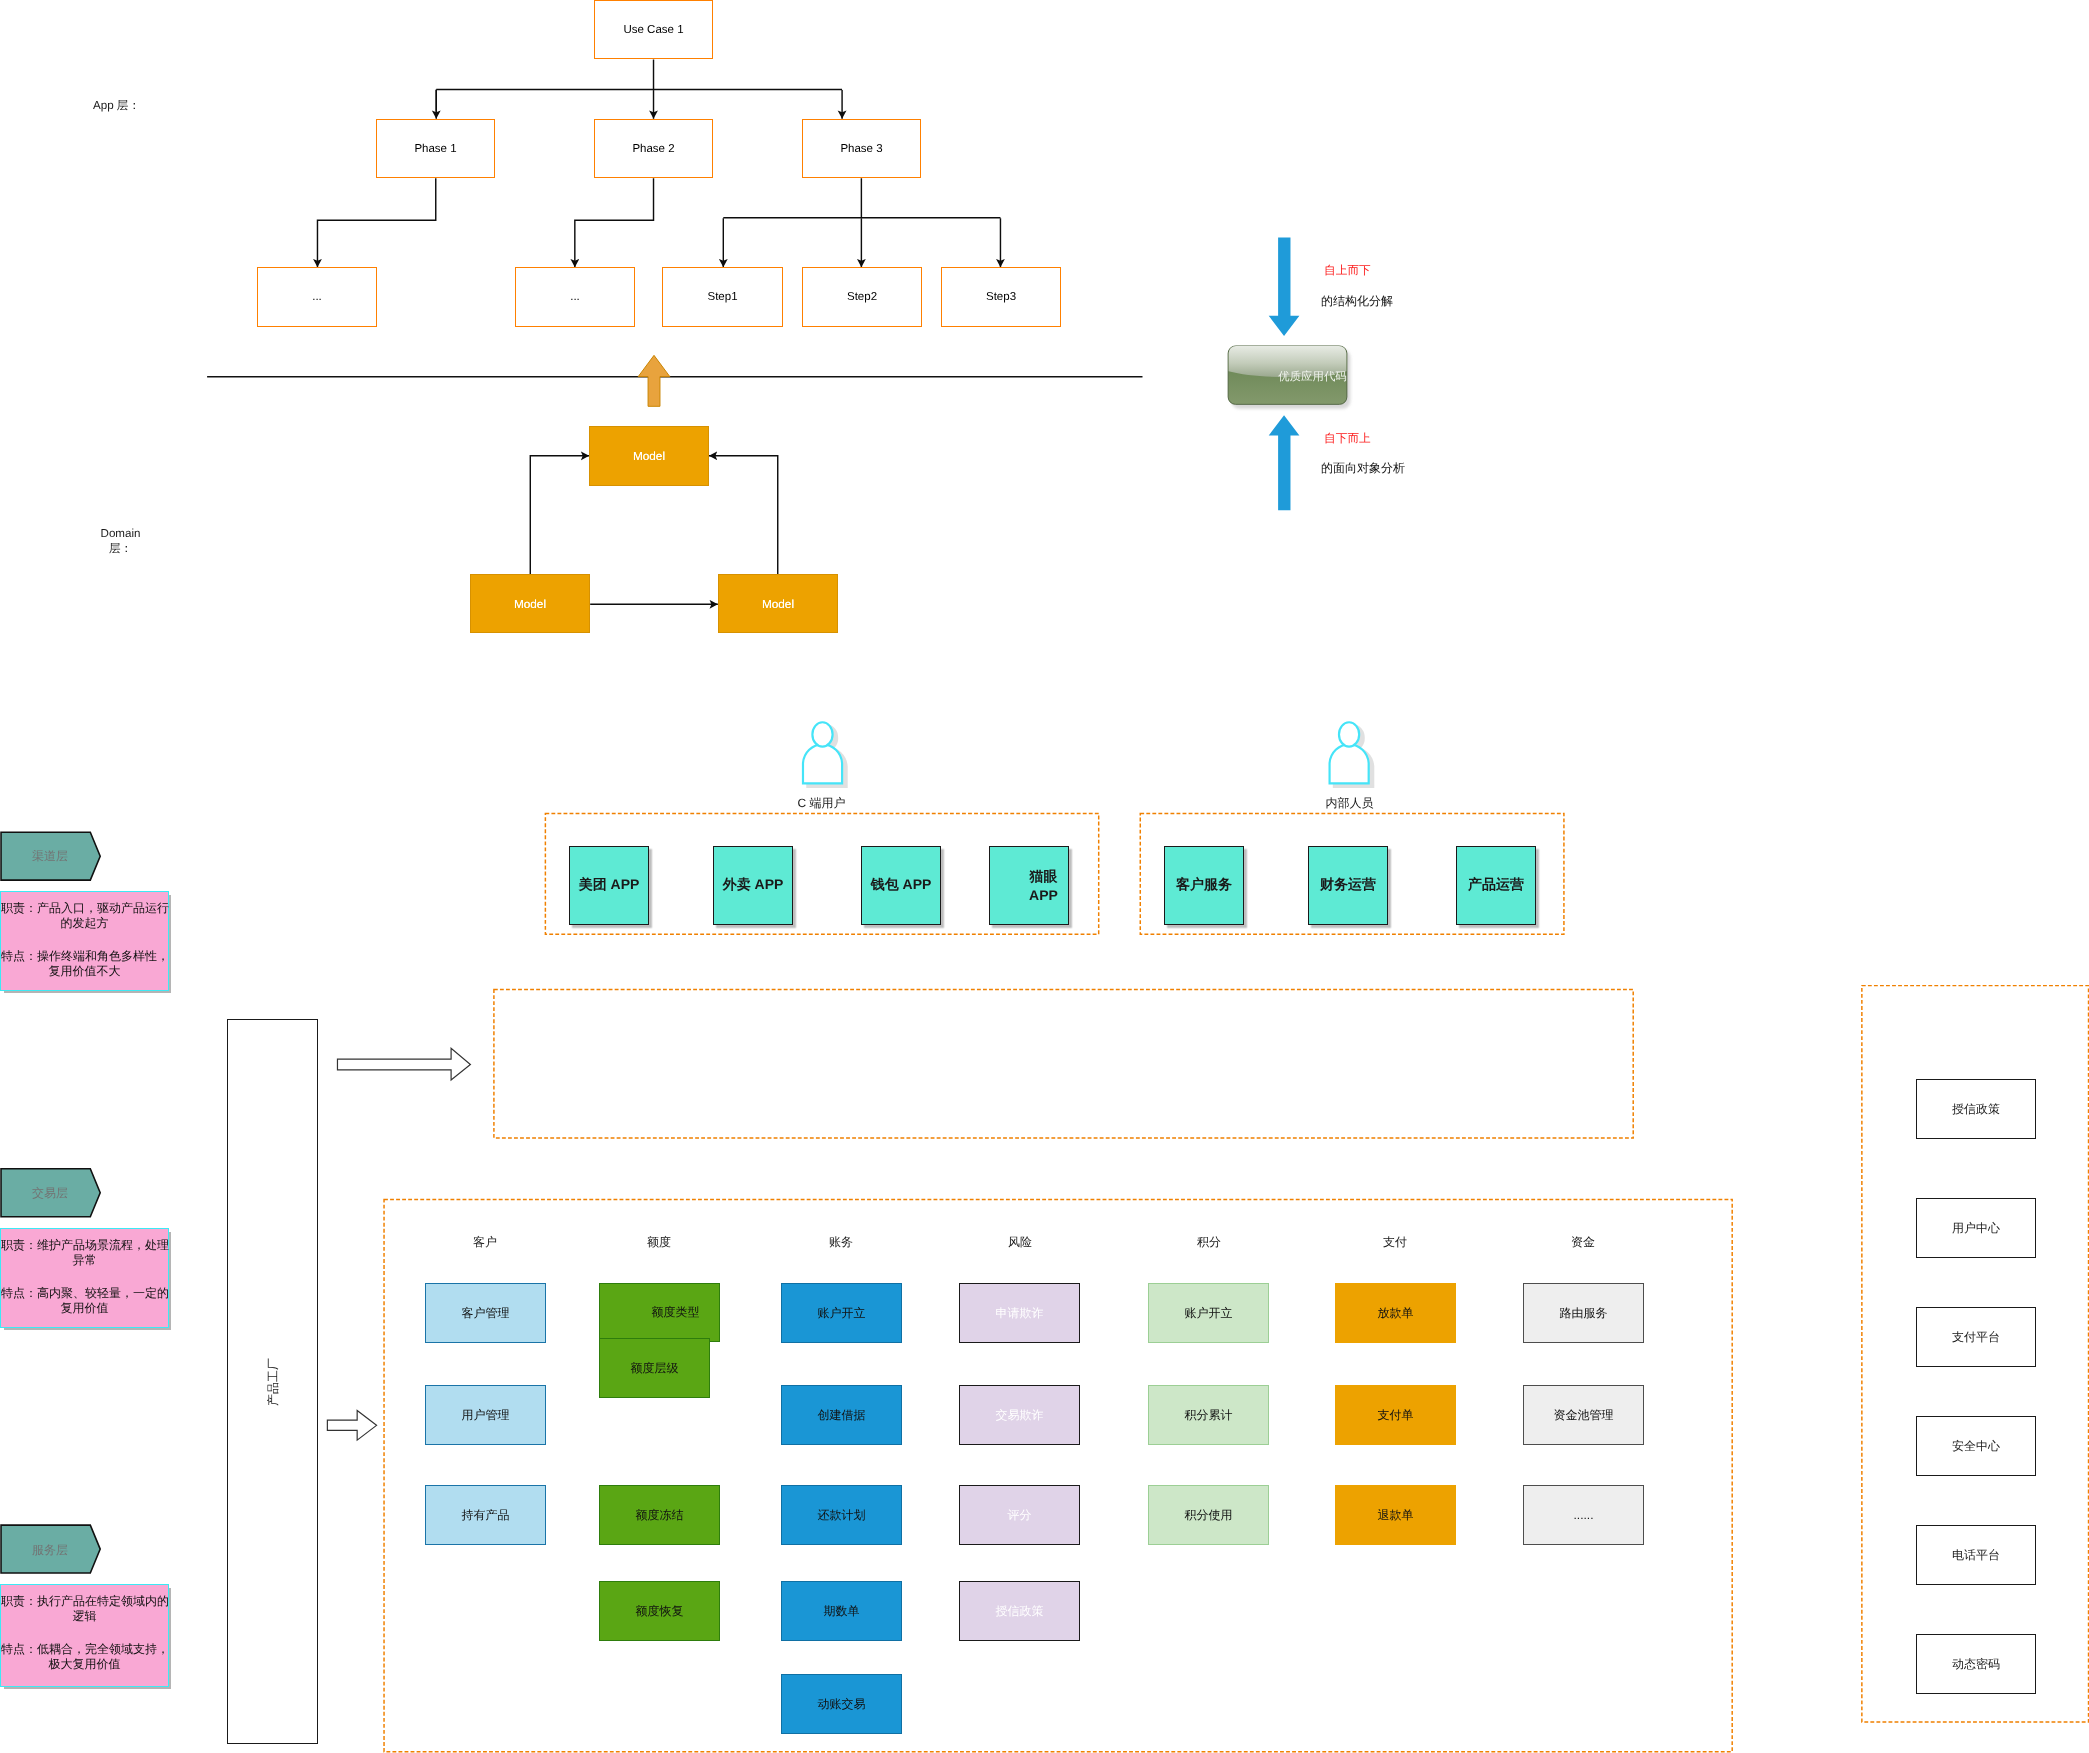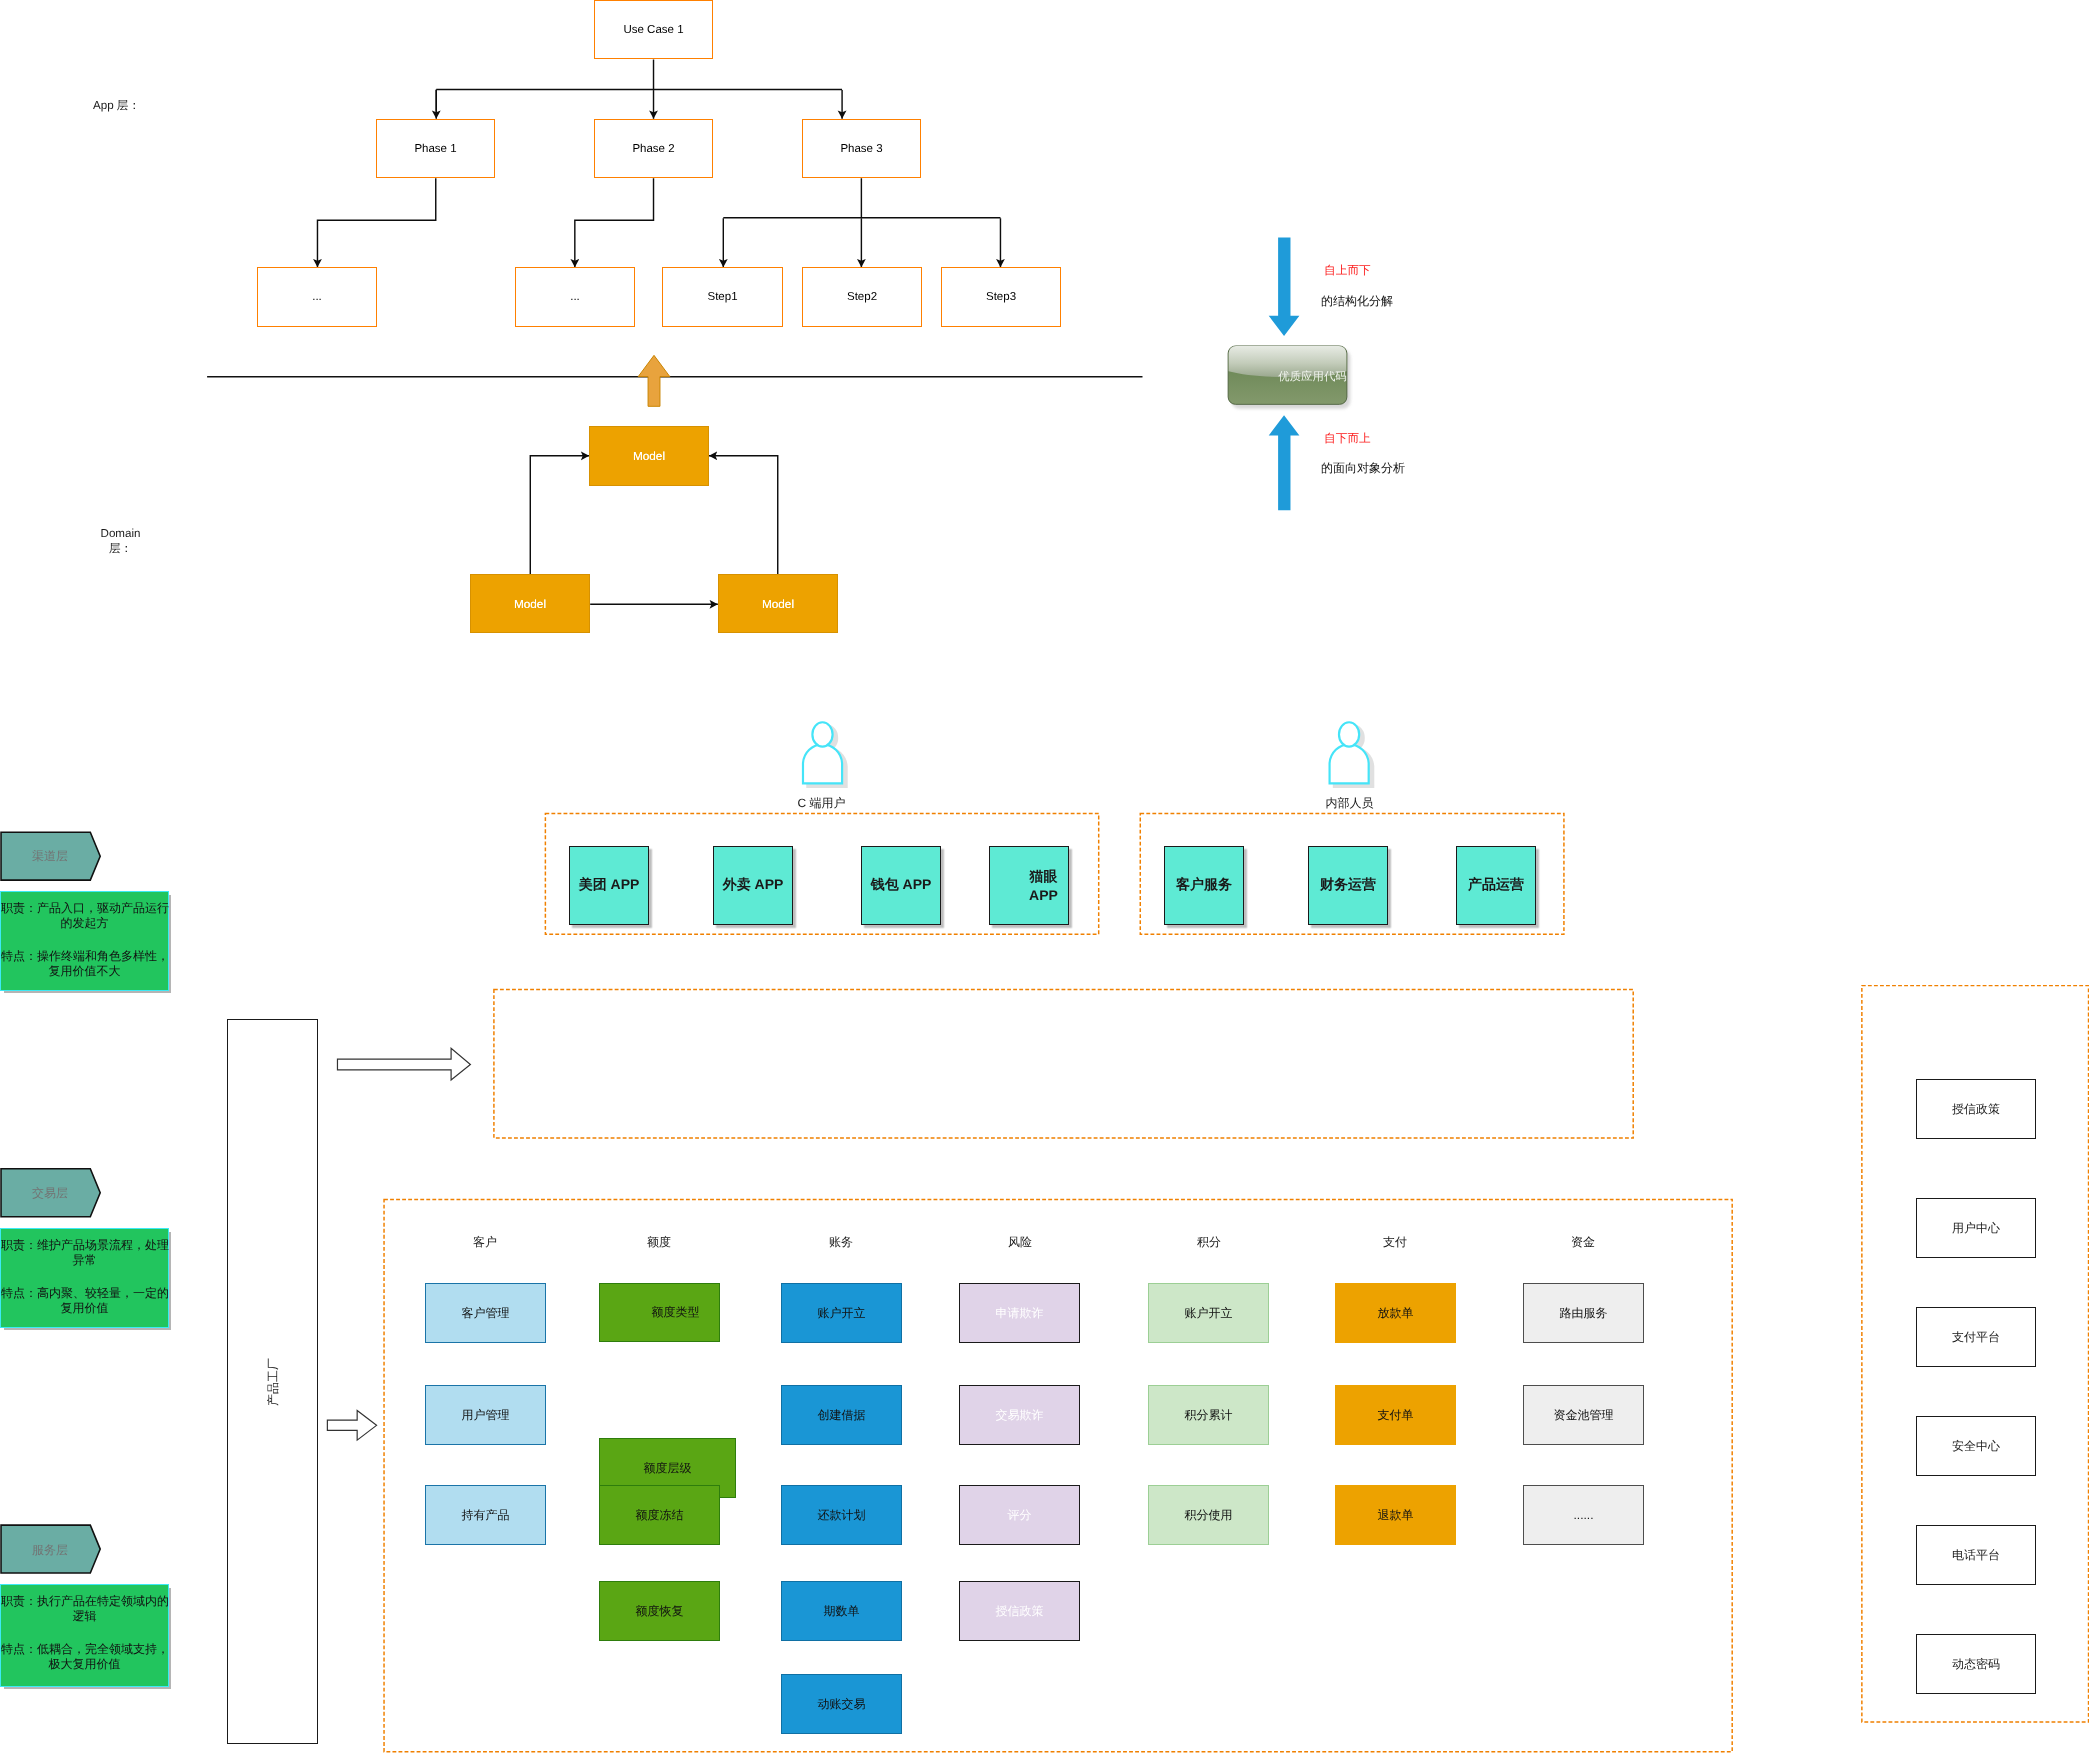--- a/index.html
+++ b/index.html
@@ -23,21 +23,21 @@
   .redtxt{color:#fc1b1b;font-size:11.7px;line-height:14px;}
   .blktxt{color:#111;font-size:12px;line-height:14px;}
 
   
   .actlbl{font-size:12px;color:#1a1a1a;}
   .appbox{border:1.4px solid #1a1a1a;background:#5eead4;font-size:14px;color:#1a1a1a;
           box-shadow:3px 3px 1.5px rgba(0,0,0,.25);font-weight:bold;}
 
   
   .chevlbl{font-size:12px;color:#737373;font-family:Liberation Mono, monospace;}
-  .notecard{background:#22c55e;border:1.4px solid #3ceaf5;color:#111;
+  .notecard{background:#f9a8d4;border:1.4px solid #3ceaf5;color:#111;
             box-shadow:3px 3px 0 -1px #b5b5b5;}
   .noteline{position:absolute;left:0;width:100%;text-align:center;
             font-size:12px;line-height:15px;height:15px;white-space:nowrap;}
 
   
   .plainbox{border:1.3px solid #1a1a1a;background:#fff;font-size:12px;color:#1a1a1a;}
   .vertlbl{position:absolute;left:50%;top:50%;transform:translate(-50%,-50%) rotate(-90deg);
            white-space:nowrap;font-size:12px;}
 
   
@@ -208,21 +208,21 @@
   </div>
 
 
   <div id="domain-grid">
       <div class="abs colhdr ctr" style="left: 405px; top: 1234px; width: 160px; height: 17px;">客户</div>
       <div class="abs cell ctr c-lightblue" style="left: 425px; top: 1283px; width: 121px; height: 60px;">客户管理</div>
       <div class="abs cell ctr c-lightblue" style="left: 425px; top: 1385px; width: 121px; height: 60px;">用户管理</div>
       <div class="abs cell ctr c-lightblue" style="left: 425px; top: 1485px; width: 121px; height: 60px;">持有产品</div>
       <div class="abs colhdr ctr" style="left: 579px; top: 1234px; width: 160px; height: 17px;">额度</div>
       <div class="abs cell ctr c-green" style="left: 599px; top: 1283px; width: 121px; height: 59px; padding-left: 32px;">额度类型</div>
-      <div class="abs cell ctr c-green" style="left: 599px; top: 1438px; width: 137px; height: 60px;">额度层级</div>
+      <div class="abs cell ctr c-green" style="left: 599px; top: 1338px; width: 111px; height: 60px;">额度层级</div>
       <div class="abs cell ctr c-green" style="left: 599px; top: 1485px; width: 121px; height: 60px;">额度冻结</div>
       <div class="abs cell ctr c-green" style="left: 599px; top: 1581px; width: 121px; height: 60px;">额度恢复</div>
       <div class="abs colhdr ctr" style="left: 761px; top: 1234px; width: 160px; height: 17px;">账务</div>
       <div class="abs cell ctr c-blue" style="left: 781px; top: 1283px; width: 121px; height: 60px;">账户开立</div>
       <div class="abs cell ctr c-blue" style="left: 781px; top: 1385px; width: 121px; height: 60px;">创建借据</div>
       <div class="abs cell ctr c-blue" style="left: 781px; top: 1485px; width: 121px; height: 60px;">还款计划</div>
       <div class="abs cell ctr c-blue" style="left: 781px; top: 1581px; width: 121px; height: 60px;">期数单</div>
       <div class="abs cell ctr c-blue" style="left: 781px; top: 1674px; width: 121px; height: 60px;">动账交易</div>
       <div class="abs colhdr ctr" style="left: 940px; top: 1234px; width: 160px; height: 17px;">风险</div>
       <div class="abs cell ctr c-purple" style="left: 959px; top: 1283px; width: 121px; height: 60px;">申请欺诈</div>

